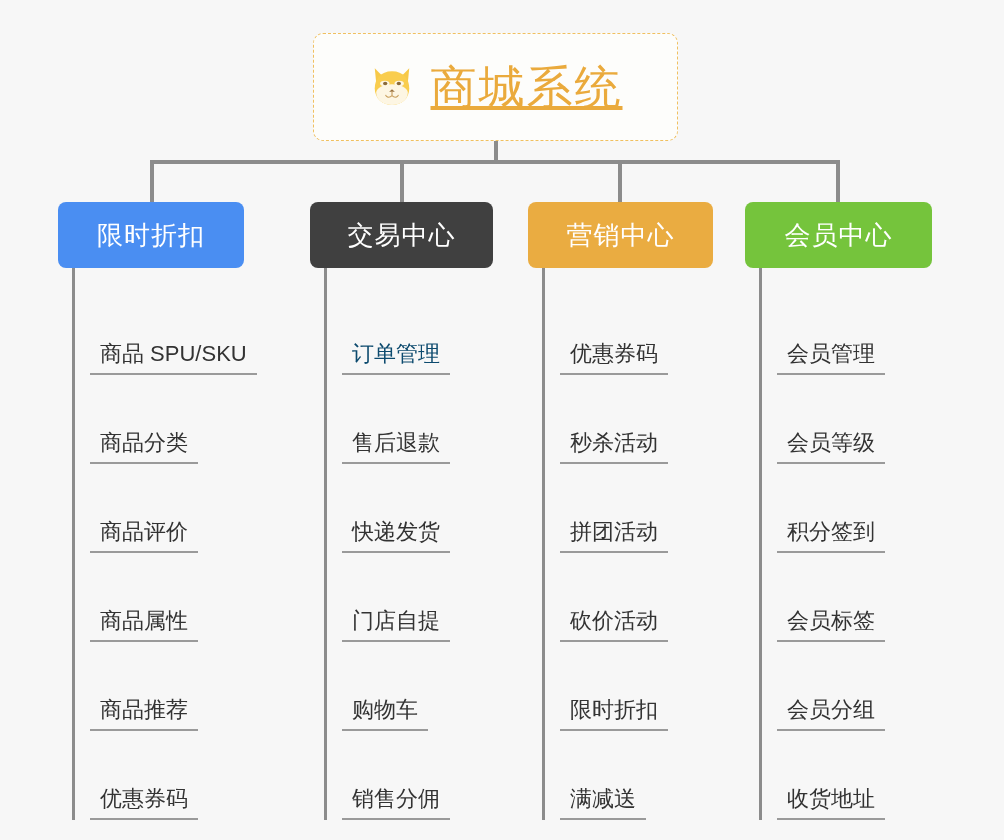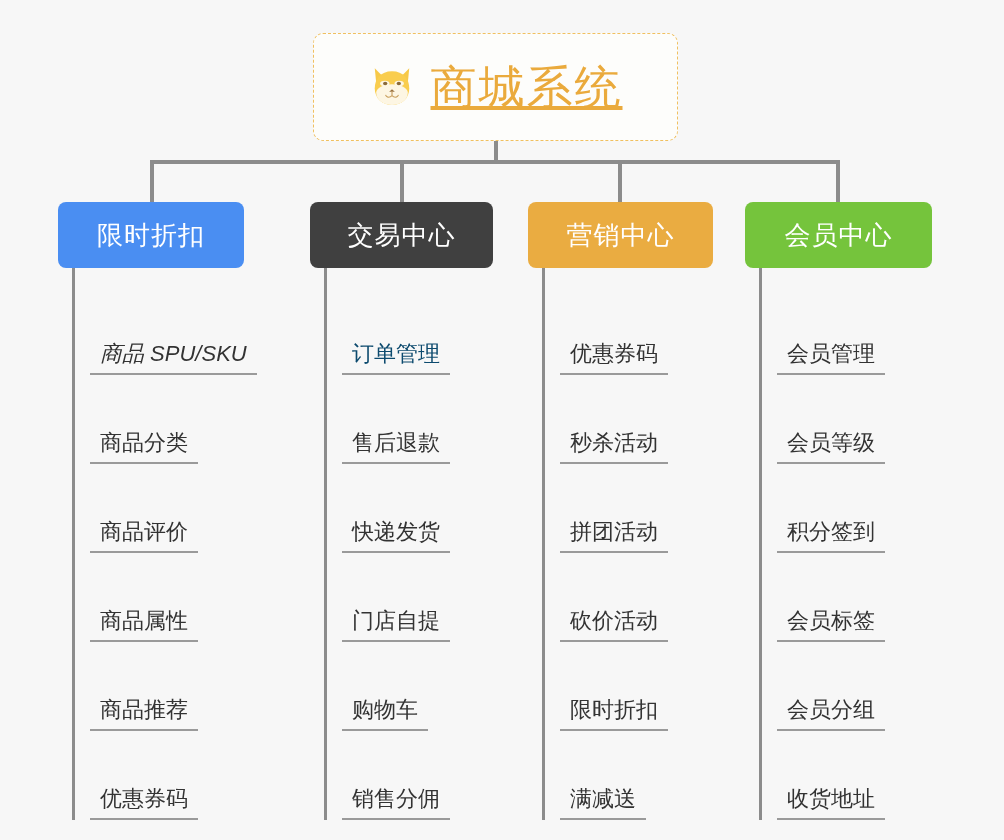--- a/index.html
+++ b/index.html
@@ -127,21 +127,21 @@
   <div class="conn conn-drop" id="drop-2" style="background: rgb(140, 140, 140);"></div>
   <div class="conn conn-drop" id="drop-3" style="background: rgb(140, 140, 140);"></div>
 
   <div class="col" id="col-0">
     <div class="cat-box" style="background: rgb(74, 142, 242);">
       <span>限时折扣</span>
     </div>
     <div class="leaves">
       <div class="rail" style="background: rgb(140, 140, 140); height: 552px;"></div>
       <div class="leaf">
-          <span class="leaf-label" style="color: rgb(51, 51, 51); border-bottom-color: rgb(154, 154, 154); font-style: italic;">商品 SPU/SKU</span>
+          <span class="leaf-label" style="color: rgb(51, 51, 51); border-bottom-color: rgb(154, 154, 154);">商品 SPU/SKU</span>
         </div>
       <div class="leaf">
           <span class="leaf-label" style="color: rgb(51, 51, 51); border-bottom-color: rgb(154, 154, 154);">商品分类</span>
         </div>
       <div class="leaf">
           <span class="leaf-label" style="color: rgb(51, 51, 51); border-bottom-color: rgb(154, 154, 154);">商品评价</span>
         </div>
       <div class="leaf">
           <span class="leaf-label" style="color: rgb(51, 51, 51); border-bottom-color: rgb(154, 154, 154);">商品属性</span>
         </div>

